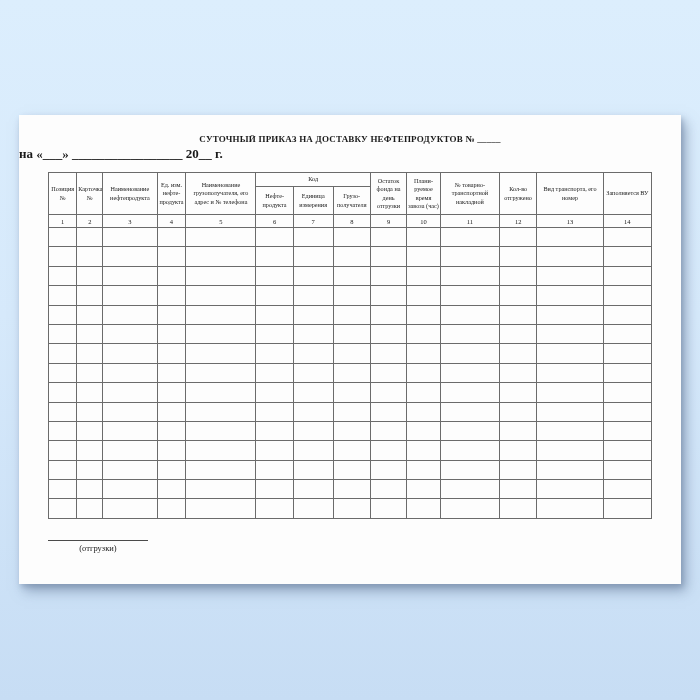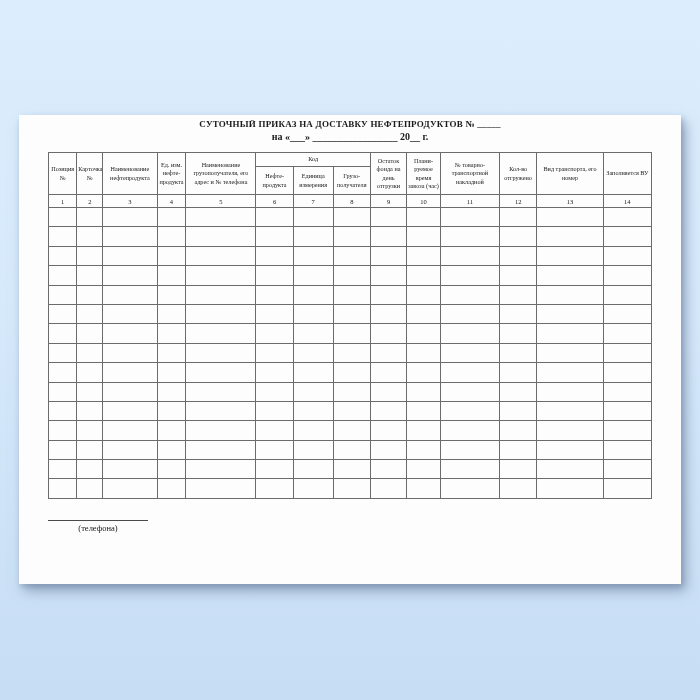--- a/index.html
+++ b/index.html
@@ -9,33 +9,32 @@
     background: linear-gradient(180deg, #dceefd 0%, #d6e9fb 45%, #c7ddf4 100%);
     position: relative;
     overflow: hidden;
   }
   .paper {
     position: absolute;
     left: 19px; top: 115px;
     width: 662px; height: 469px;
     background: #fdfdfd;
     box-shadow: 5px 7px 12px rgba(96, 118, 150, 0.55), 2px 3px 5px rgba(96, 118, 150, 0.35);
-    padding-top: 4px;
+    padding-top: 19px;
   }
   .form-title {
     text-align: center;
     font-weight: bold;
     font-size: 9px;
     color: #1a1a1a;
     letter-spacing: 0.2px;
   }
   .form-subtitle {
-    text-align: center;
     font-weight: bold;
-    font-size: 10px;
+    font-size: 13px;
     color: #1a1a1a;
     margin-top: 2px;
   }
   table.order-table {
     width: 604px;
     margin: 10px auto 0 auto;
     border-collapse: collapse;
     table-layout: fixed;
   }
   .order-table th, .order-table td {
@@ -377,17 +376,17 @@
           <td></td>
           <td></td>
           <td></td>
         </tr>
       </tbody>
   </table>
 
   <div class="footer">
     <div class="sig-block signature">
       <div class="line"></div>
-      <div class="label">(телефона)</div>
+      <div class="label">(отгрузки)</div>
     </div>
   </div>
 
 </div>
 
 </body></html>

